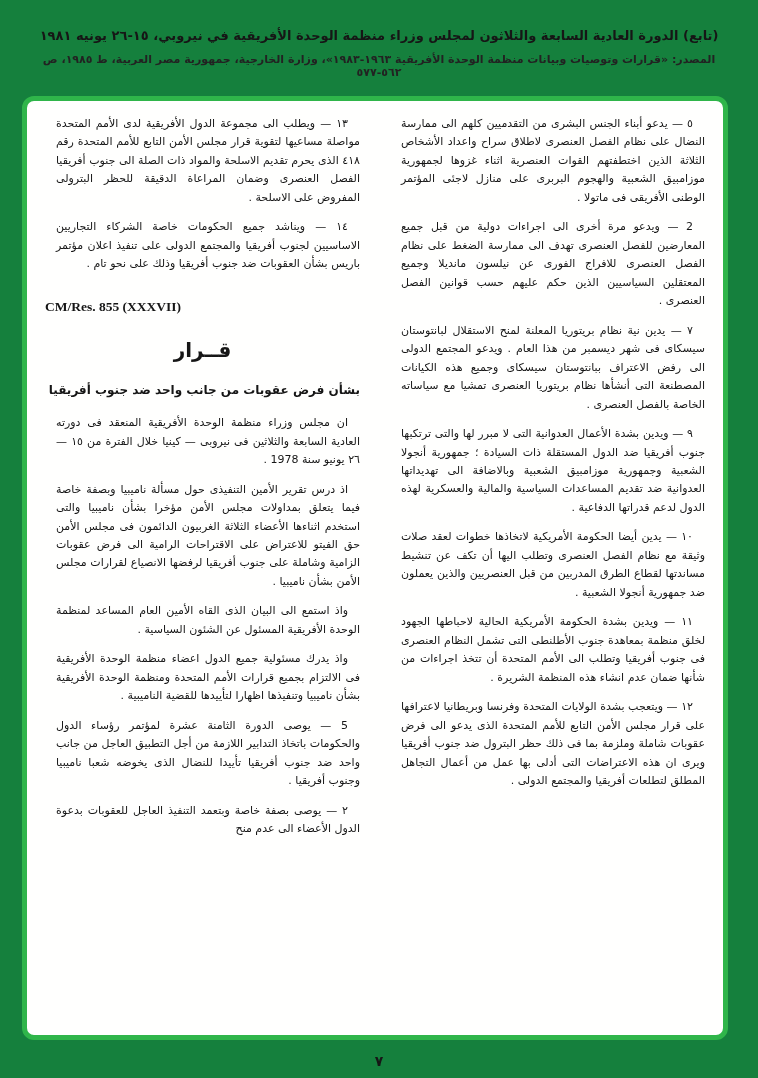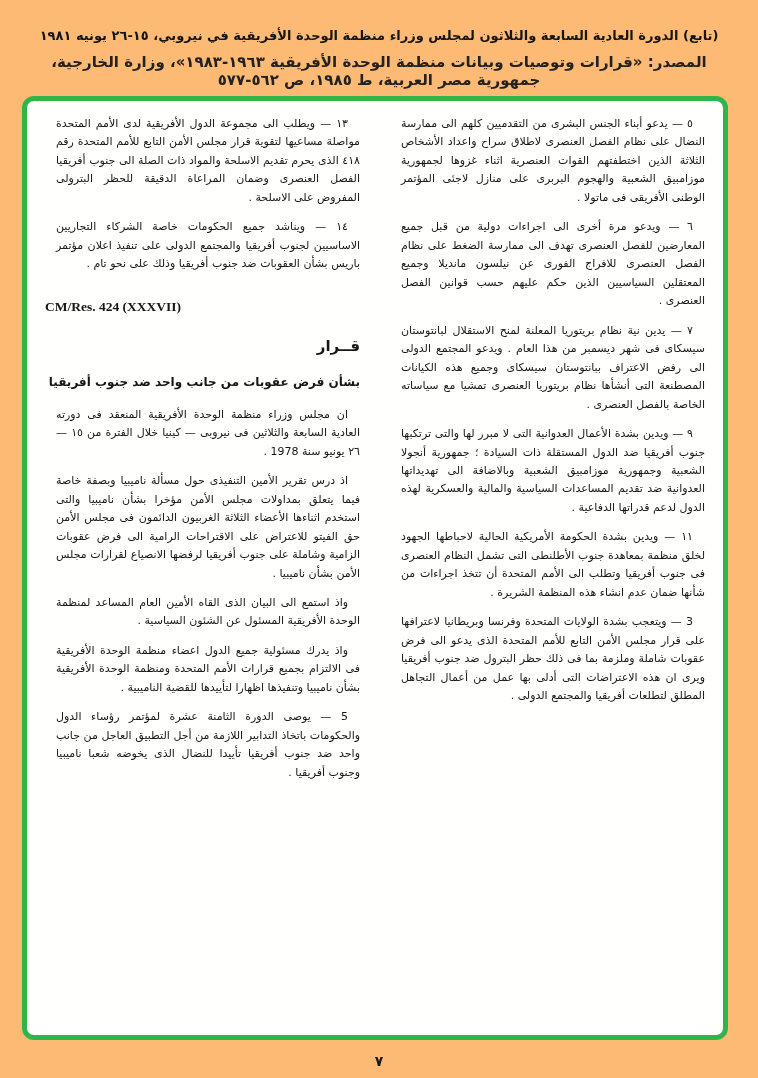--- a/index.html
+++ b/index.html
@@ -4,38 +4,38 @@
 <style>
   html, body {
     margin: 0;
     padding: 0;
     background: #ffffff;
   }
   .page {
     position: relative;
     width: 758px;
     height: 1078px;
-    background: #fdba74;
+    background: #15803d;
     font-family: "DejaVu Sans", sans-serif;
     color: #161616;
     overflow: hidden;
   }
   .page-header {
     padding-top: 26px;
     text-align: center;
     direction: rtl;
   }
   .header-line1 {
     font-size: 13px;
     font-weight: bold;
     line-height: 1.6;
     padding: 0 30px;
   }
   .header-line2 {
-    font-size: 15px;
+    font-size: 11px;
     font-weight: bold;
     margin-top: 6px;
     color: #222;
     padding: 0 27px;
   }
   .frame {
     position: absolute;
     left: 22px;
     top: 96px;
     width: 706px;
@@ -68,23 +68,23 @@
   .res-number {
     direction: ltr;
     text-align: left;
     font-family: "Liberation Serif", serif;
     font-weight: bold;
     font-size: 13.5px;
     margin: 22px 0 16px 0;
     text-indent: 0;
   }
   .res-title {
-    text-align: right;
+    text-align: center;
     font-weight: bold;
-    font-size: 15px;
+    font-size: 20px;
     margin: 0 0 12px 0;
     text-indent: 0;
     letter-spacing: 1px;
   }
   .res-subtitle {
     font-weight: bold;
     font-size: 12px;
     margin: 0 0 14px 3px;
     text-indent: 0;
   }
@@ -108,40 +108,42 @@
   <header class="page-header">
     <div class="header-line1">(تابع) الدورة العادية السابعة والثلاثون لمجلس وزراء منظمة الوحدة الأفريقية في نيروبي، ١٥-٢٦ يونيه ١٩٨١</div>
     <div class="header-line2">المصدر: «قرارات وتوصيات وبيانات منظمة الوحدة الأفريقية ١٩٦٣-١٩٨٣»، وزارة الخارجية، جمهورية مصر العربية، ط ١٩٨٥، ص ٥٦٢-٥٧٧</div>
   </header>
 
   <div class="frame">
     <div class="columns">
 
       <div class="col">
         <p class="para">٥ — يدعو أبناء الجنس البشرى من التقدميين كلهم الى ممارسة النضال على نظام الفصل العنصرى لاطلاق سراح واعداد الأشخاص الثلاثة الذين اختطفتهم القوات العنصرية اثناء غزوها لجمهورية موزامبيق الشعبية والهجوم البربرى على منازل لاجئى المؤتمر الوطنى الأفريقى فى ماتولا .</p>
-        <p class="para">٦ — ويدعو مرة أخرى الى اجراءات دولية من قبل جميع المعارضين للفصل العنصرى تهدف الى ممارسة الضغط على نظام الفصل العنصرى للافراج الفورى عن نيلسون مانديلا وجميع المعتقلين السياسيين الذين حكم عليهم حسب قوانين الفصل العنصرى .</p>
+        <p class="para">2 — ويدعو مرة أخرى الى اجراءات دولية من قبل جميع المعارضين للفصل العنصرى تهدف الى ممارسة الضغط على نظام الفصل العنصرى للافراج الفورى عن نيلسون مانديلا وجميع المعتقلين السياسيين الذين حكم عليهم حسب قوانين الفصل العنصرى .</p>
         <p class="para">٧ — يدين نية نظام بريتوريا المعلنة لمنح الاستقلال لبانتوستان سيسكاى فى شهر ديسمبر من هذا العام . ويدعو المجتمع الدولى الى رفض الاعتراف ببانتوستان سيسكاى وجميع هذه الكيانات المصطنعة التى أنشأها نظام بريتوريا العنصرى تمشيا مع سياساته الخاصة بالفصل العنصرى .</p>
         <p class="para">٩ — ويدين بشدة الأعمال العدوانية التى لا مبرر لها والتى ترتكبها جنوب أفريقيا ضد الدول المستقلة ذات السيادة ؛ جمهورية أنجولا الشعبية وجمهورية موزامبيق الشعبية وبالاضافة الى تهديداتها العدوانية ضد تقديم المساعدات السياسية والمالية والعسكرية لهذه الدول لدعم قدراتها الدفاعية .</p>
+        <p class="para">١٠ — يدين أيضا الحكومة الأمريكية لاتخاذها خطوات لعقد صلات وثيقة مع نظام الفصل العنصرى وتطلب اليها أن تكف عن تنشيط مساندتها لقطاع الطرق المدربين من قبل العنصريين والذين يعملون ضد جمهورية أنجولا الشعبية .</p>
         <p class="para">١١ — ويدين بشدة الحكومة الأمريكية الحالية لاحباطها الجهود لخلق منظمة بمعاهدة جنوب الأطلنطى التى تشمل النظام العنصرى فى جنوب أفريقيا وتطلب الى الأمم المتحدة أن تتخذ اجراءات من شأنها ضمان عدم انشاء هذه المنظمة الشريرة .</p>
-        <p class="para">3 — ويتعجب بشدة الولايات المتحدة وفرنسا وبريطانيا لاعترافها على قرار مجلس الأمن التابع للأمم المتحدة الذى يدعو الى فرض عقوبات شاملة وملزمة بما فى ذلك حظر البترول ضد جنوب أفريقيا ويرى ان هذه الاعتراضات التى أدلى بها عمل من أعمال التجاهل المطلق لتطلعات أفريقيا والمجتمع الدولى .</p>
+        <p class="para">١٢ — ويتعجب بشدة الولايات المتحدة وفرنسا وبريطانيا لاعترافها على قرار مجلس الأمن التابع للأمم المتحدة الذى يدعو الى فرض عقوبات شاملة وملزمة بما فى ذلك حظر البترول ضد جنوب أفريقيا ويرى ان هذه الاعتراضات التى أدلى بها عمل من أعمال التجاهل المطلق لتطلعات أفريقيا والمجتمع الدولى .</p>
       </div>
 
       <div class="col">
         <p class="para">١٣ — ويطلب الى مجموعة الدول الأفريقية لدى الأمم المتحدة مواصلة مساعيها لتقوية قرار مجلس الأمن التابع للأمم المتحدة رقم ٤١٨ الذى يحرم تقديم الاسلحة والمواد ذات الصلة الى جنوب أفريقيا الفصل العنصرى وضمان المراعاة الدقيقة للحظر البترولى المفروض على الاسلحة .</p>
         <p class="para">١٤ — ويناشد جميع الحكومات خاصة الشركاء التجاريين الاساسيين لجنوب أفريقيا والمجتمع الدولى على تنفيذ اعلان مؤتمر باريس بشأن العقوبات ضد جنوب أفريقيا وذلك على نحو تام .</p>
 
-        <p class="para res-number">CM/Res. 424 (XXXVII)</p>
+        <p class="para res-number">CM/Res. 855 (XXXVII)</p>
         <p class="para res-title">قــرار</p>
         <p class="para res-subtitle">بشأن فرض عقوبات من جانب واحد ضد جنوب أفريقيا</p>
 
         <p class="para">ان مجلس وزراء منظمة الوحدة الأفريقية المنعقد فى دورته العادية السابعة والثلاثين فى نيروبى — كينيا خلال الفترة من ١٥ — ٢٦ يونيو سنة 1978 .</p>
         <p class="para">اذ درس تقرير الأمين التنفيذى حول مسألة ناميبيا وبصفة خاصة فيما يتعلق بمداولات مجلس الأمن مؤخرا بشأن ناميبيا والتى استخدم اثناءها الأعضاء الثلاثة الغربيون الدائمون فى مجلس الأمن حق الفيتو للاعتراض على الاقتراحات الرامية الى فرض عقوبات الزامية وشاملة على جنوب أفريقيا لرفضها الانصياع لقرارات مجلس الأمن بشأن ناميبيا .</p>
         <p class="para">واذ استمع الى البيان الذى القاه الأمين العام المساعد لمنظمة الوحدة الأفريقية المسئول عن الشئون السياسية .</p>
         <p class="para">واذ يدرك مسئولية جميع الدول اعضاء منظمة الوحدة الأفريقية فى الالتزام بجميع قرارات الأمم المتحدة ومنظمة الوحدة الأفريقية بشأن ناميبيا وتنفيذها اظهارا لتأييدها للقضية الناميبية .</p>
         <p class="para">5 — يوصى الدورة الثامنة عشرة لمؤتمر رؤساء الدول والحكومات باتخاذ التدابير اللازمة من أجل التطبيق العاجل من جانب واحد ضد جنوب أفريقيا تأييدا للنضال الذى يخوضه شعبا ناميبيا وجنوب أفريقيا .</p>
+        <p class="para">٢ — يوصى بصفة خاصة وبتعمد التنفيذ العاجل للعقوبات بدعوة الدول الأعضاء الى عدم منح</p>
       </div>
 
     </div>
   </div>
 
   <footer class="page-footer">
     <span class="page-number">٧</span>
   </footer>
 
 </div>

